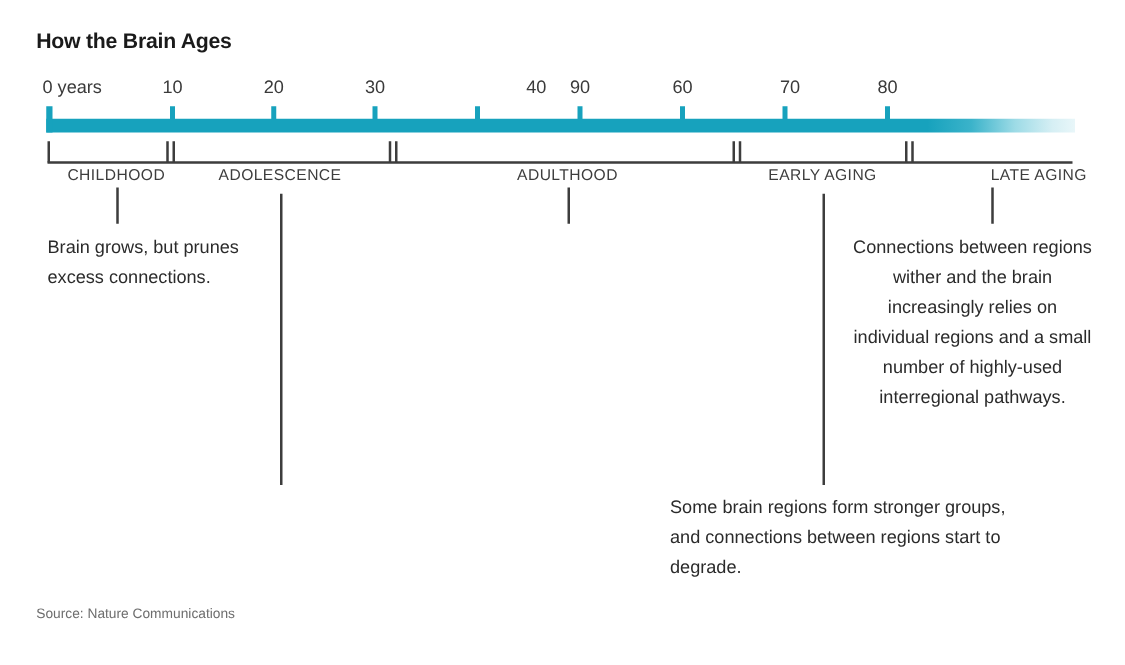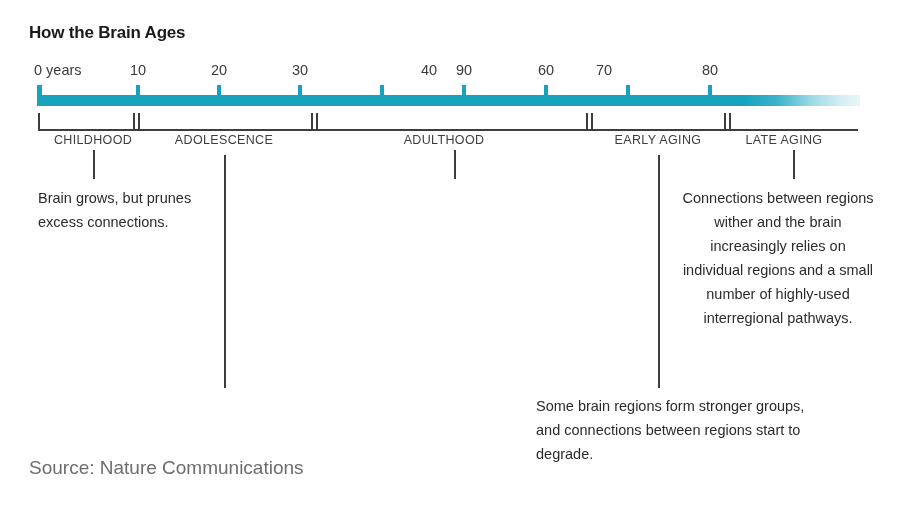--- a/index.html
+++ b/index.html
@@ -119,42 +119,42 @@
     position: absolute;
     font-size: 14.5px;
     line-height: 24px;
     color: #2b2b2b;
   }
 
   
   #source {
     position: absolute;
     left: 29px;
-    top: 457px;
-    font-size: 19px;
+    top: 485px;
+    font-size: 11px;
     color: #6d6d6d;
     white-space: nowrap;
   }
 </style>
 </head>
 <body>
 
 <div id="infographic">
 
   <div id="title">How the Brain Ages</div>
 
   <div>
     <div class="tick-label first" style="left:34px;">0 years</div>
     <div class="tick-label" style="left:138px;">10</div>
     <div class="tick-label" style="left:219px;">20</div>
     <div class="tick-label" style="left:300px;">30</div>
     <div class="tick-label" style="left:382px;margin-left:47px;">40</div>
     <div class="tick-label" style="left:464px;">90</div>
     <div class="tick-label" style="left:546px;">60</div>
-    <div class="tick-label" style="left:604px;">70</div>
+    <div class="tick-label" style="left:632px;">70</div>
     <div class="tick-label" style="left:710px;">80</div>
   </div>
 
   <div id="timeline-bar"></div>
 
   <div>
     <div class="tick-mark origin" style="left:39px;"></div>
     <div class="tick-mark" style="left:138px;"></div>
     <div class="tick-mark" style="left:219px;"></div>
     <div class="tick-mark" style="left:300px;"></div>
@@ -174,23 +174,23 @@
     <div class="bracket-tick" style="left:316px;"></div>
     <div class="bracket-tick" style="left:586px;"></div>
     <div class="bracket-tick" style="left:591px;"></div>
     <div class="bracket-tick" style="left:724px;"></div>
     <div class="bracket-tick" style="left:729px;"></div>
   </div>
 
   <div>
     <div class="region-label" style="left:93px;">CHILDHOOD</div>
     <div class="region-label" style="left:224px;">ADOLESCENCE</div>
-    <div class="region-label" style="left:444px;">ADULTHOOD</div>
+    <div class="region-label" style="left:454px;">ADULTHOOD</div>
     <div class="region-label" style="left:658px;">EARLY AGING</div>
-    <div class="region-label" style="left:784px;">LATE AGING</div>
+    <div class="region-label" style="left:831px;">LATE AGING</div>
   </div>
 
   <div>
     <div class="leader-line" style="left:93px;  top:150px; height:29px;"></div>
     <div class="leader-line" style="left:224px; top:155px; height:233px;"></div>
     <div class="leader-line" style="left:454px; top:150px; height:29px;"></div>
     <div class="leader-line" style="left:658px; top:155px; height:233px;"></div>
     <div class="leader-line" style="left:793px; top:150px; height:29px;"></div>
   </div>
 

